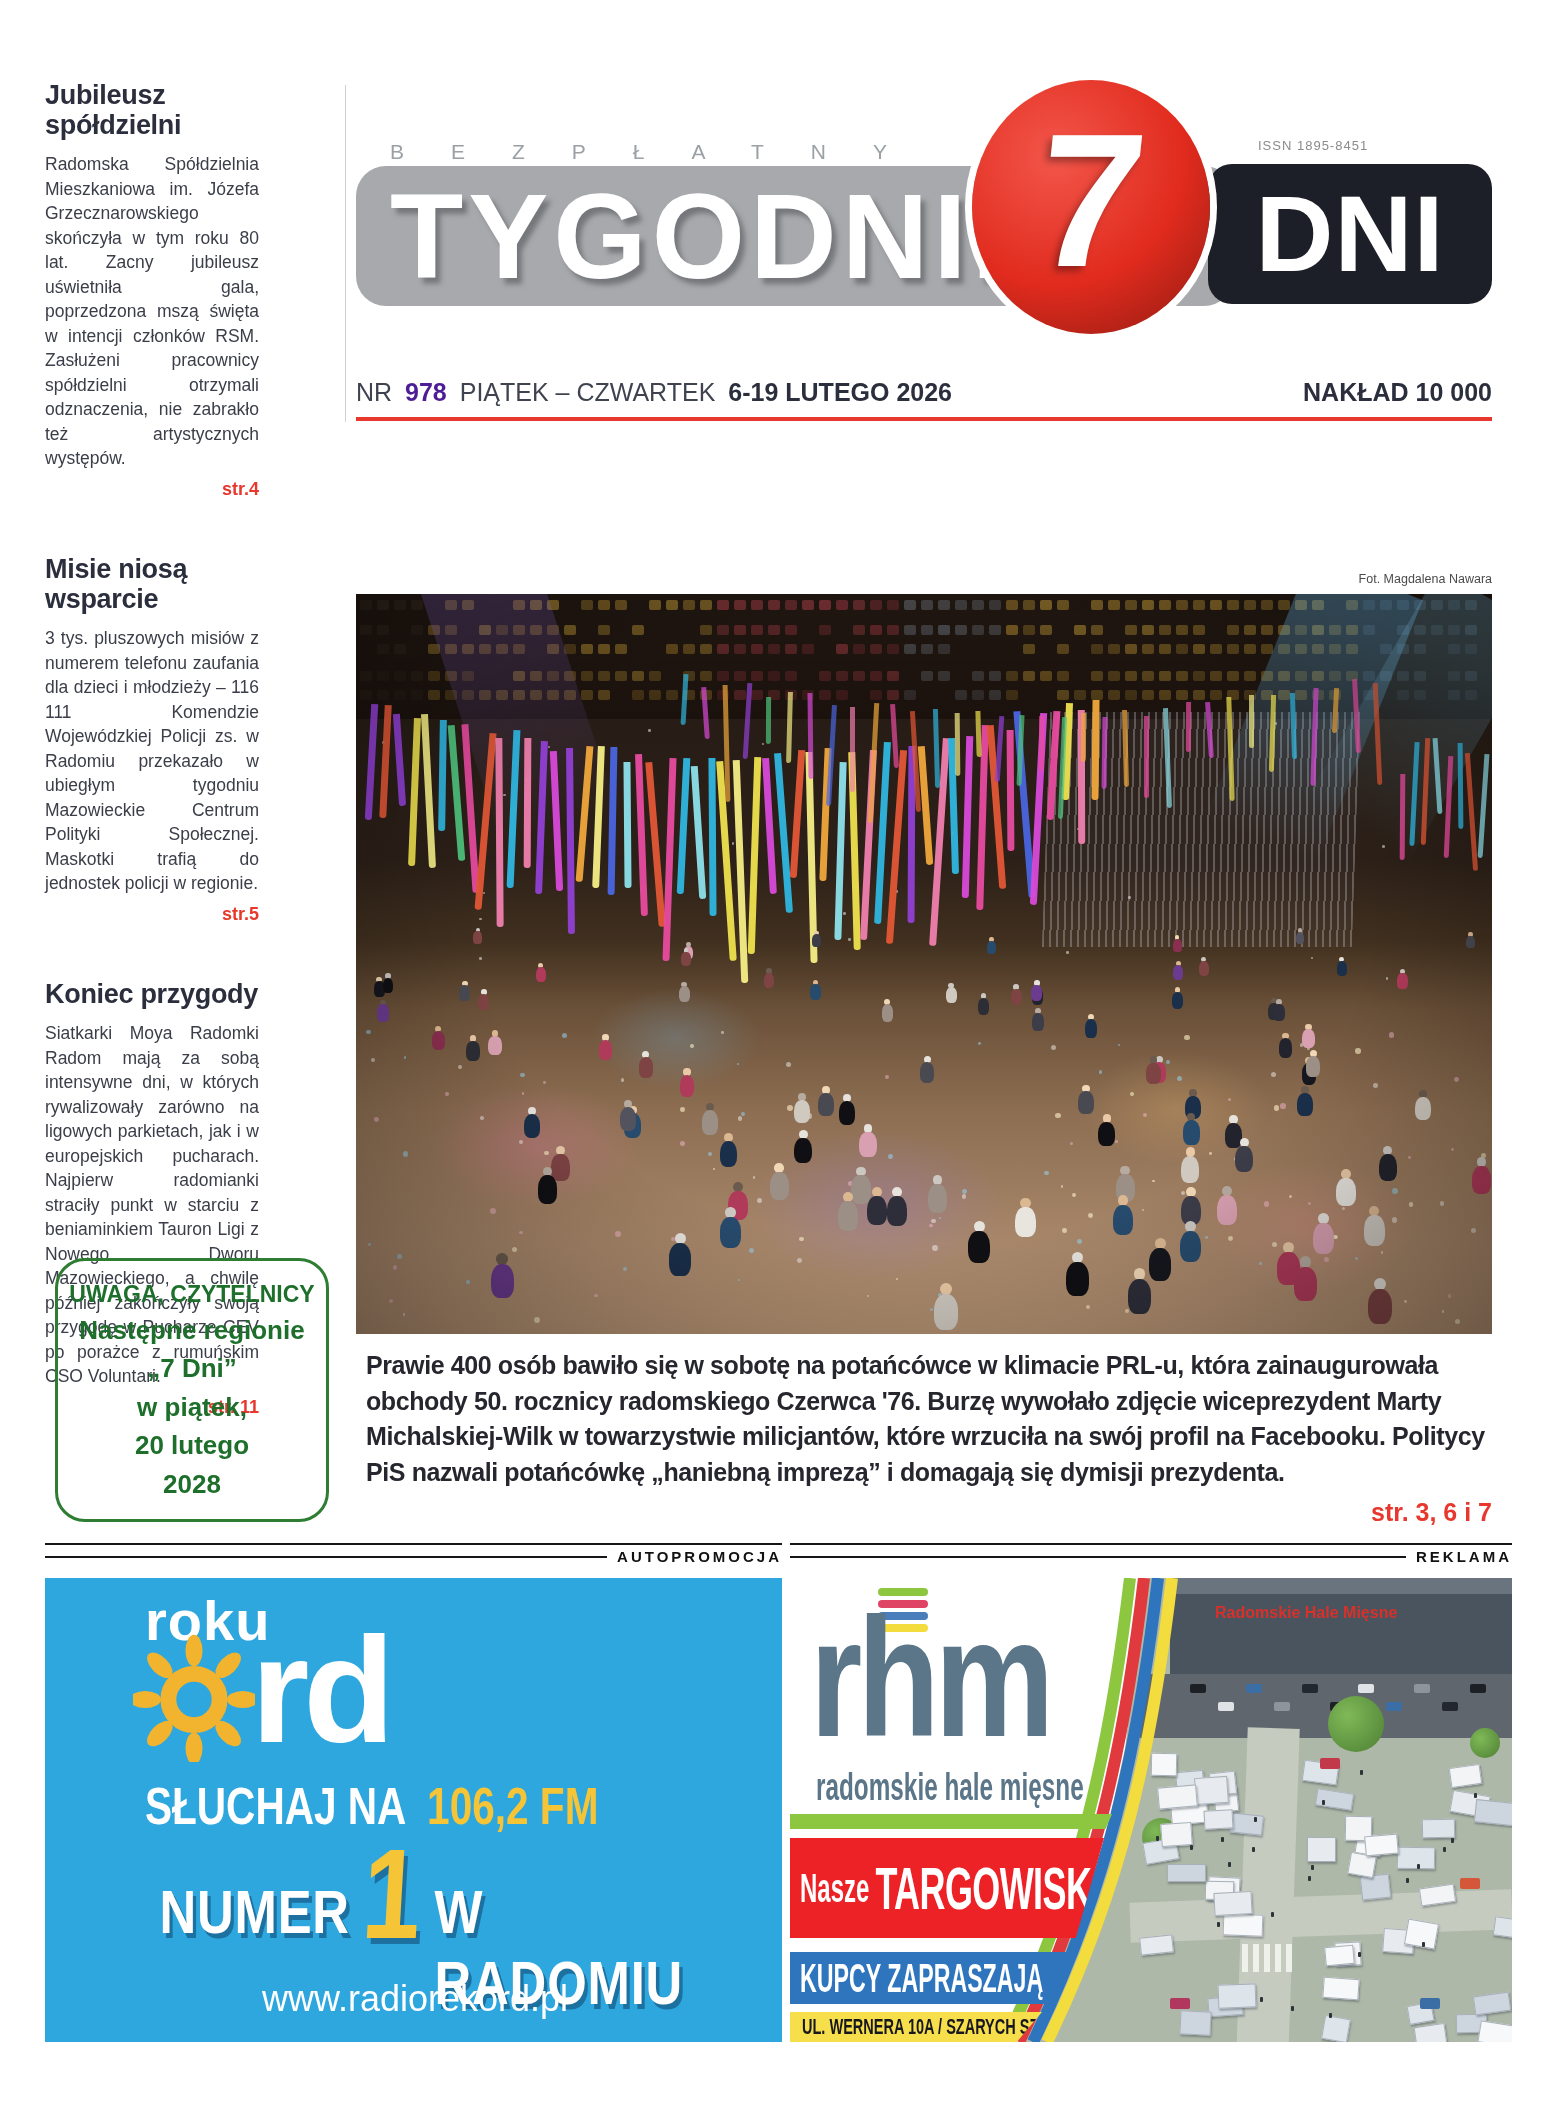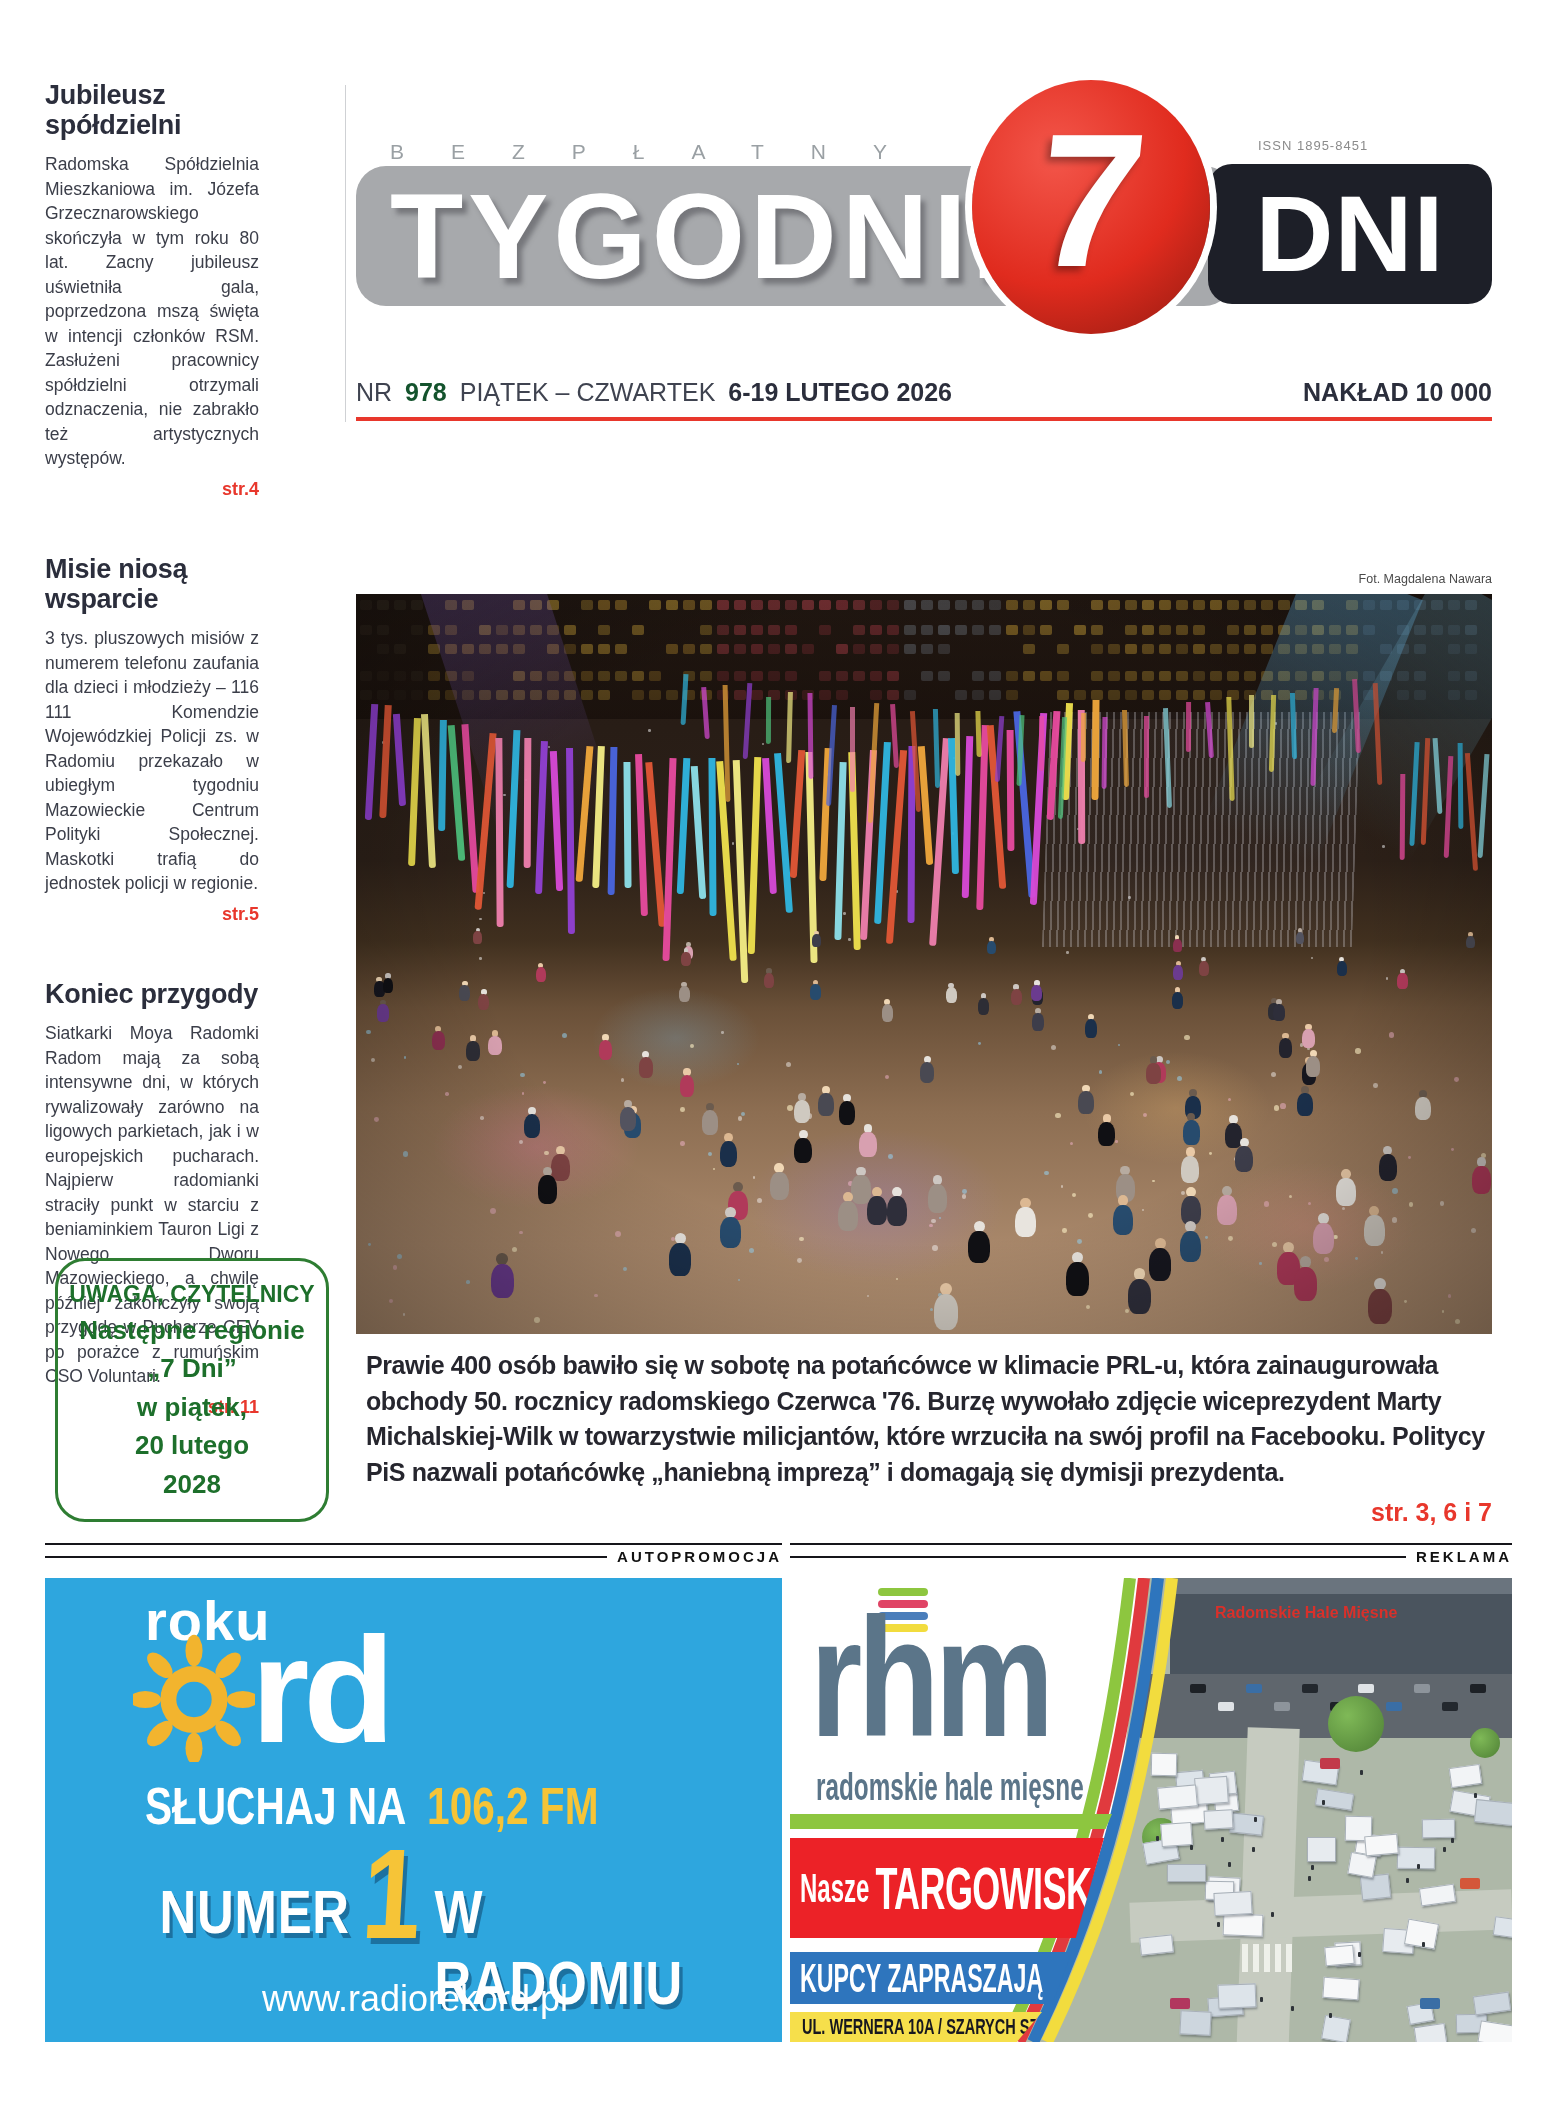--- a/index.html
+++ b/index.html
@@ -35,21 +35,21 @@
   .issn{position:absolute;left:1258px;top:138px;font-size:13px;color:#8b8b8b;letter-spacing:1px;z-index:4;}
   .seven-circle{position:absolute;left:972px;top:80px;width:238px;height:254px;border-radius:50%;
       background:radial-gradient(circle at 35% 30%, #f3564a 0%, #e02b1e 55%, #8f1a10 100%);
       box-shadow:0 0 0 7px #ffffff;z-index:3;display:flex;justify-content:center;align-items:center;}
   .seven-circle span{font-size:190px;font-weight:900;color:#fff;transform:skewX(-6deg);
       margin-top:-14px;text-shadow:-4px 5px 7px rgba(0,0,0,.35);}
 
   .issue-row{position:absolute;left:356px;top:378px;width:1136px;display:flex;
       justify-content:space-between;align-items:baseline;font-size:25px;color:#3f4350;}
   .issue-left span{vertical-align:baseline;}
-  .issue-num{color:#14532d;font-weight:800;margin:0 6px;}
+  .issue-num{color:#4c1d95;font-weight:800;margin:0 6px;}
   .issue-days{margin-right:6px;}
   .issue-date{font-weight:800;color:#2b2e3c;}
   .circulation{font-weight:800;color:#2b2e3c;}
   .red-rule{position:absolute;left:356px;top:417px;width:1136px;height:4px;background:#e8372c;}
 
   
   .headline{position:absolute;left:356px;top:428px;width:1136px;margin:0;text-align:center;
       font-size:99px;font-weight:900;color:#15151a;letter-spacing:-2px;line-height:1.12;}
   .credit{position:absolute;left:356px;top:572px;width:1136px;text-align:right;font-size:12.5px;color:#4a4a4a;}
 

